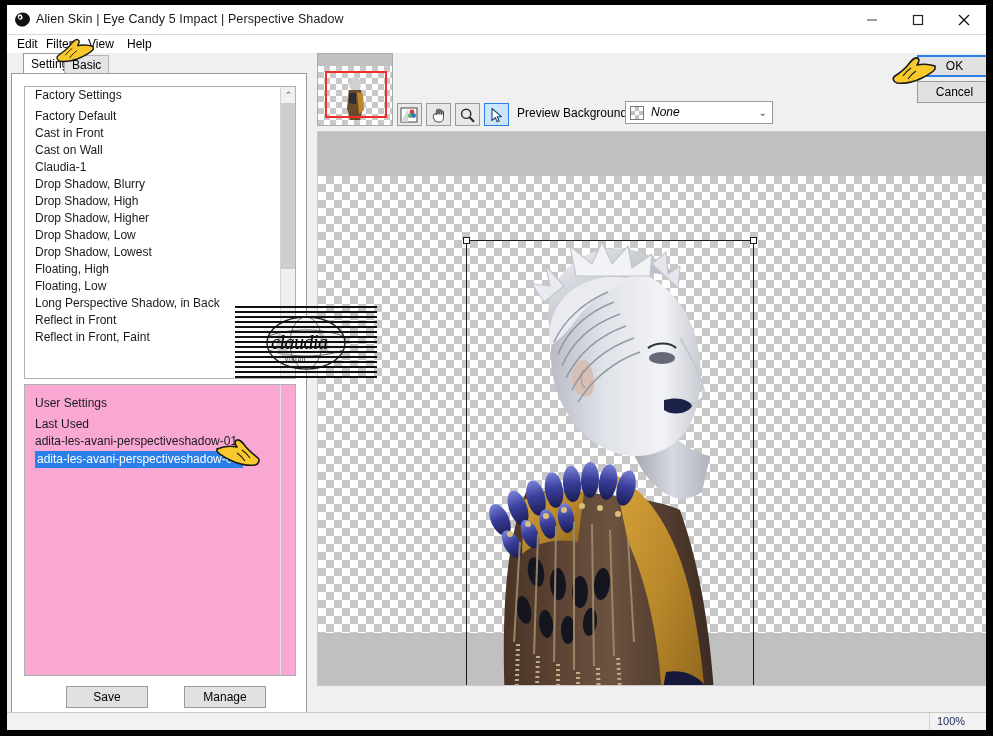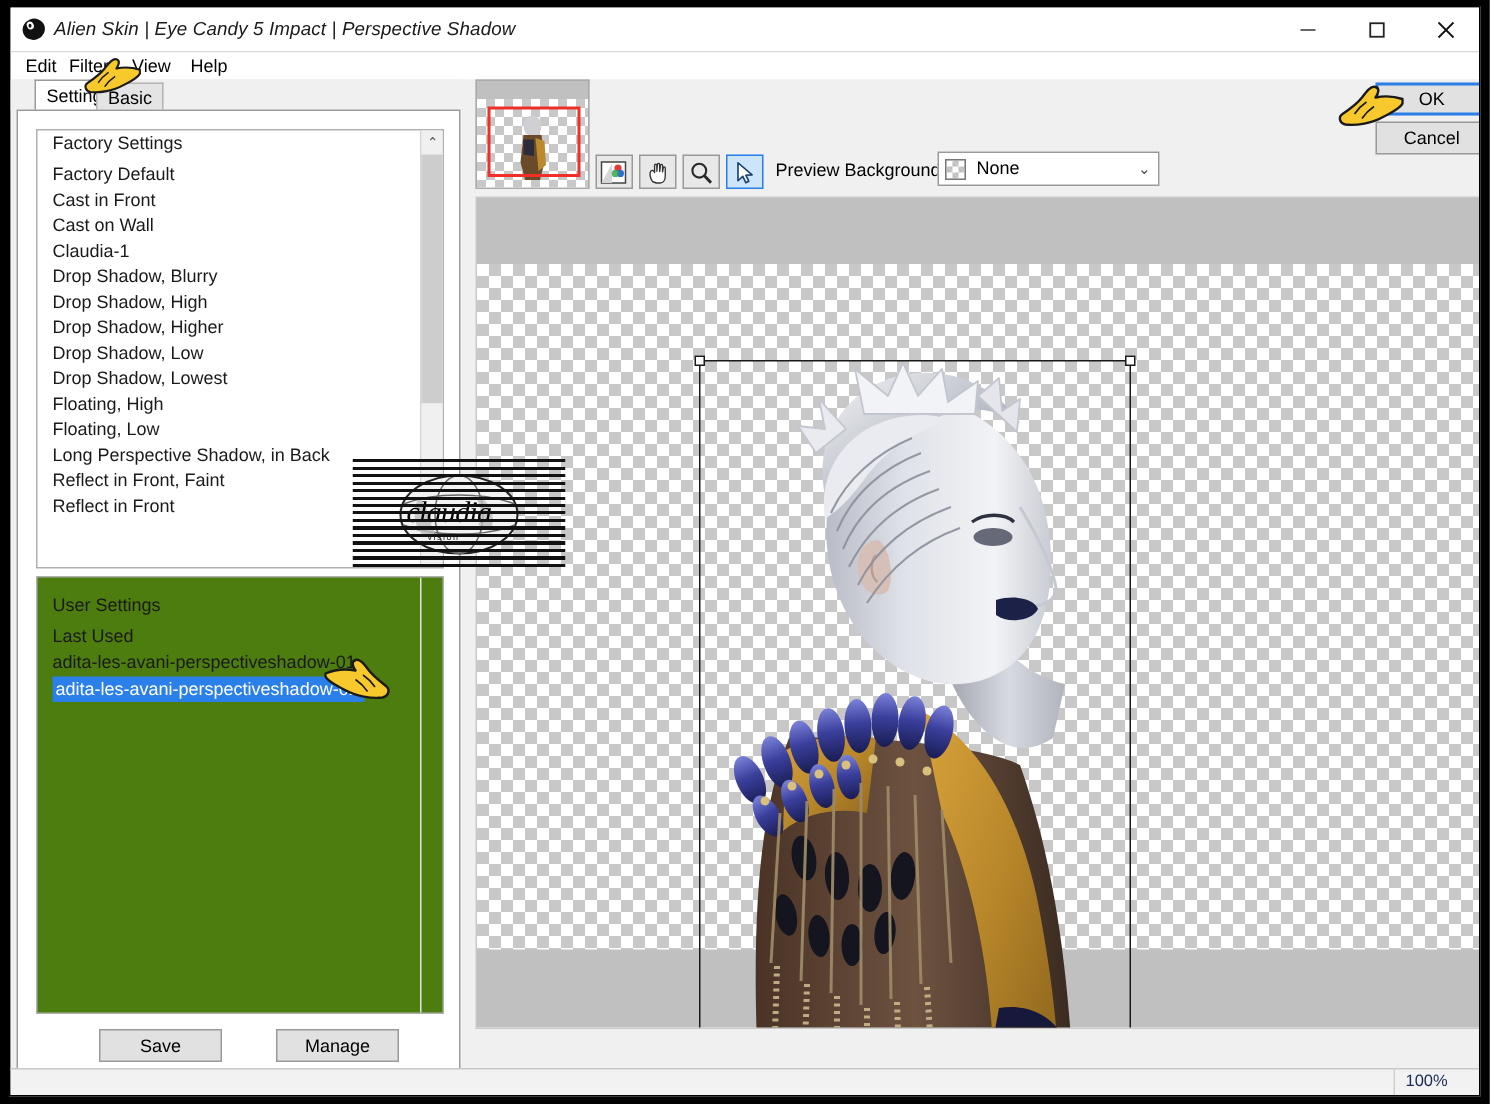--- a/index.html
+++ b/index.html
@@ -31,21 +31,20 @@
   }
   #app-icon {
     position: absolute; left: 7px; top: 6px;
     width: 17px; height: 17px;
   }
   #title-text {
     position: absolute; left: 29px; top: 7px;
     font-size: 12.5px; color: #1a1a1a;
     white-space: nowrap;
     letter-spacing: 0.1px;
-    font-style: italic;
   }
   .winbtn {
     position: absolute; top: 0;
     width: 46px; height: 30px;
     background: transparent;
     border: none; padding: 0;
     cursor: default;
   }
   #btn-minimize { right: 93px; }
   #btn-maximize { right: 47px; }
@@ -160,21 +159,21 @@
   #factory-scroll-track {
     position: absolute; left: 0; top: 182px;
     width: 15px; height: 109px;
     background: #f0f0f0;
   }
 
   
   #user-list-box {
     position: absolute; left: 12px; top: 310px;
     width: 272px; height: 292px;
-    background: #4d7c0f;
+    background: #f9a8d4;
     border: 1px solid #b0b0b0;
     overflow: hidden;
   }
   #user-scroll-divider {
     position: absolute; right: 14px; top: 0;
     width: 1px; height: 292px;
     background: #e3e3e3;
   }
 
   
@@ -263,21 +262,21 @@
     border: 1px solid #777;
     background-image:
       linear-gradient(45deg, #c0c0c0 25%, transparent 25%, transparent 75%, #c0c0c0 75%),
       linear-gradient(45deg, #c0c0c0 25%, transparent 25%, transparent 75%, #c0c0c0 75%);
     background-size: 8px 8px;
     background-position: 0 0, 4px 4px;
     background-color: #ffffff;
   }
   #pbg-value {
     position: absolute; left: 25px; top: 3px;
-    font-size: 12px; color: #000;
+    font-size: 12px; color: #000; font-style: italic;
   }
   #pbg-arrow {
     position: absolute; right: 5px; top: 5px;
     font-size: 10px; color: #444;
   }
 
   
   #btn-ok {
     position: absolute; left: 608px; top: 2px;
     width: 75px; height: 22px;
@@ -472,22 +471,22 @@
           <div class="list-row">Cast on Wall</div>
           <div class="list-row">Claudia-1</div>
           <div class="list-row">Drop Shadow, Blurry</div>
           <div class="list-row">Drop Shadow, High</div>
           <div class="list-row">Drop Shadow, Higher</div>
           <div class="list-row">Drop Shadow, Low</div>
           <div class="list-row">Drop Shadow, Lowest</div>
           <div class="list-row">Floating, High</div>
           <div class="list-row">Floating, Low</div>
           <div class="list-row">Long Perspective Shadow, in Back</div>
+          <div class="list-row">Reflect in Front</div>
           <div class="list-row">Reflect in Front, Faint</div>
-          <div class="list-row">Reflect in Front</div>
         </div>
         <div id="factory-scroll">
           <div id="factory-scroll-up">⌃</div>
           <div id="factory-scroll-thumb"></div>
           <div id="factory-scroll-track"></div>
         </div>
       </div>
 
       <div id="user-list-box">
         <div style="position:absolute;left:0;top:0;width:256px;padding-top:10px;">

